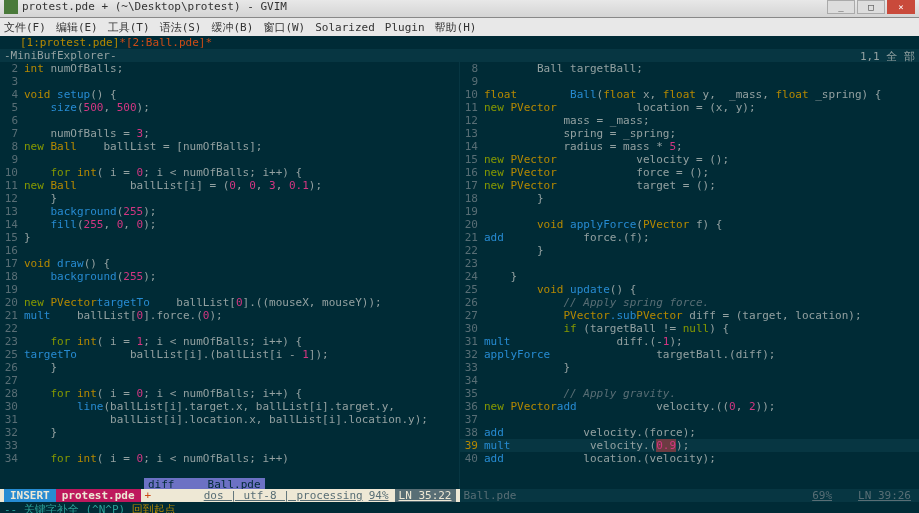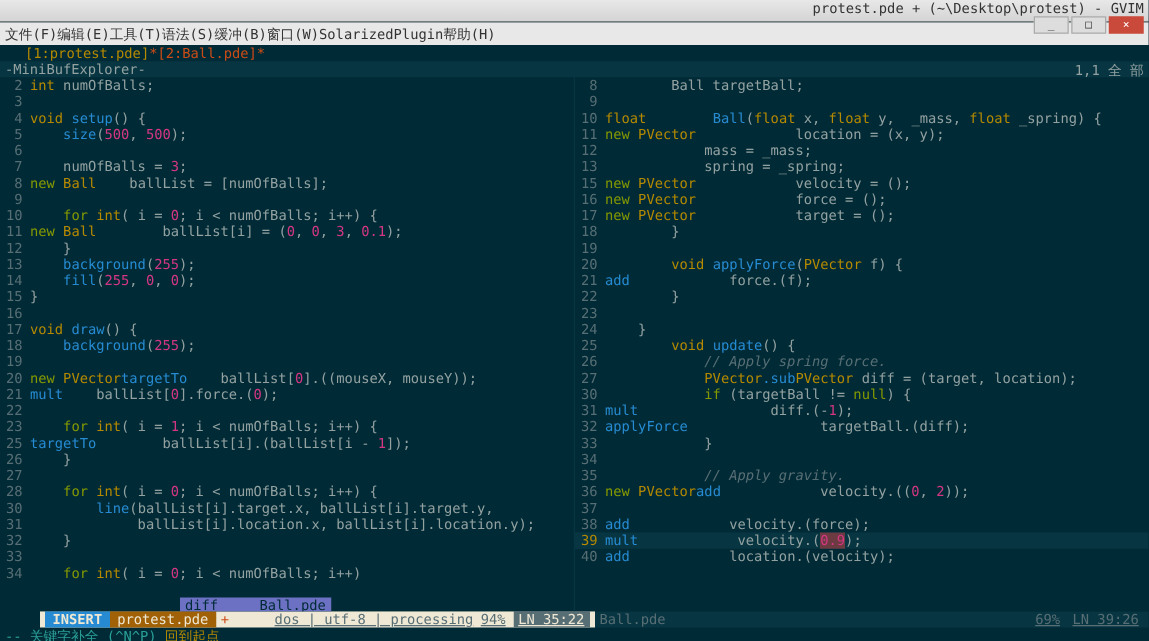--- a/index.html
+++ b/index.html
@@ -1,24 +1,24 @@
 <!DOCTYPE html>
 <html><head>
 <meta charset="utf-8">
 <style>
 * { margin:0; padding:0; box-sizing:border-box; }
 body { font-family:Consolas,monospace; font-size:11px; background:#002b36; color:#839496; width:919px; height:513px; overflow:hidden; }
-.titlebar { background:linear-gradient(#e8e8e8,#d4d4d4); height:18px; display:flex; align-items:flex-end; padding:0 4px; border-bottom:1px solid #888;flex-direction:column; }
+.titlebar { background:linear-gradient(#e8e8e8,#d4d4d4); height:18px; display:flex; align-items:flex-start; padding:0 4px; border-bottom:1px solid #888; }
 .titlebar .icon { width:14px; height:14px; background:#4a7a3a; margin-right:4px; }
 .titlebar .title { flex:1; color:#333; font-size:11px; }
 .winbtns { display:flex; gap:2px; }
 .winbtn { width:28px; height:14px; display:flex; align-items:center; justify-content:center; font-size:9px; }
 .winbtn.min,.winbtn.max { background:#ddd; border:1px solid #aaa; color:#333; }
 .winbtn.close { background:#c94a3b; color:#fff; }
-.menubar { background:#e8e8e8; height:18px; display:flex; align-items:center; padding:0 4px; gap:0; color:#333; font-size:11px; }
+.menubar { background:#e8e8e8; height:18px; display:flex; align-items:center; padding:0 4px; gap:10px; color:#333; font-size:11px; }
 .buffers { color:#b58900; padding-left:20px; height:13px; font-size:11px; }
 .buffers .buf2 { color:#cb4b16; }
 .mbe { background:#073642; color:#93a1a1; padding:0 4px; height:13px; display:flex; }
 .mbe .right { margin-left:auto; }
 .panes { display:flex; height:427px; }
 .pane { flex:1; overflow:hidden; position:relative; background:#002b36; }
 .pane.left { border-right:1px solid #073642; }
 .gutter { color:#586e75; display:inline-block; width:24px; text-align:right; padding-right:6px; }
 .ln { white-space:pre; height:13px; line-height:13px; }
 .cur .gutter { background:#073642; color:#b58900; }
@@ -26,26 +26,26 @@
 .kw { color:#859900; }
 .ty { color:#b58900; }
 .fn { color:#268bd2; }
 .nu { color:#d33682; }
 .va { color:#93a1a1; }
 .cm { color:#586e75; font-style:italic; }
 .completion { position:absolute; background:#d33682; color:#002b36; font-size:11px; }
 .completion .row { padding:0 4px; white-space:pre; }
 .completion .row.sel { background:#6c71c4; color:#002b36; }
 .statusbar { background:#eee8d5; color:#586e75; height:13px; display:flex; align-items:center; padding:0 4px; font-size:11px; }
-.statusbar.right { background:#073642; color:#586e75; }
+.statusbar.right { background:#073642; color:#586e75;gap:16px; }
 .sb-mode { background:#268bd2; color:#eee8d5; padding:0 6px; font-weight:bold; }
-.sb-file { background:#a16207; color:#eee8d5; padding:0 6px; font-weight:normal; }
+.sb-file { background:#be185d; color:#eee8d5; padding:0 6px; font-weight:bold; }
 .sb-mid { flex:1; }
 .sb-r { margin-left:6px;text-decoration:underline; }
-.statusrow { display:flex;padding-left:32px; }
+.statusrow { display:flex; }
 .statusrow>div { flex:1; }
 .insert { color:#2aa198; padding:0 4px; font-size:11px; }
 .hl { color:#b58900; }
 .hlnu { background:#6c3b42; color:#d33682; }
 </style>
 </head>
 <body>
 
 <div class="titlebar">
   <div class="icon"></div>
@@ -114,20 +114,21 @@
         <div class="row sel">diff     Ball.pde</div>
       </div>
     </div>
   <div class="pane" id="pane-right">
       <div class="ln"><span class="gutter">8</span><span class="va">        Ball targetBall;</span></div>
       <div class="ln"><span class="gutter">9</span></div>
       <div class="ln"><span class="gutter">10</span><span class="ty">float</span><span class="fn">        Ball</span><span class="va">(</span><span class="ty">float</span><span class="va"> x, </span><span class="ty">float</span><span class="va"> y, </span><span class="va"> _mass, </span><span class="ty">float</span><span class="va"> _spring) {</span></div>
       <div class="ln"><span class="gutter">11</span><span class="kw">new</span><span class="ty"> PVector</span><span class="va">            location = </span><span class="va">(x, y);</span></div>
       <div class="ln"><span class="gutter">12</span><span class="va">            mass = _mass;</span></div>
       <div class="ln"><span class="gutter">13</span><span class="va">            spring = _spring;</span></div>
+      <div class="ln"><span class="gutter">14</span><span class="va">            radius = mass * <span class="nu">5</span>;</span></div>
       <div class="ln"><span class="gutter">15</span><span class="kw">new</span><span class="ty"> PVector</span><span class="va">            velocity = </span><span class="va">();</span></div>
       <div class="ln"><span class="gutter">16</span><span class="kw">new</span><span class="ty"> PVector</span><span class="va">            force = </span><span class="va">();</span></div>
       <div class="ln"><span class="gutter">17</span><span class="kw">new</span><span class="ty"> PVector</span><span class="va">            target = </span><span class="va">();</span></div>
       <div class="ln"><span class="gutter">18</span><span class="va">        }</span></div>
       <div class="ln"><span class="gutter">19</span></div>
       <div class="ln"><span class="gutter">20</span><span class="ty">        void</span><span class="fn"> applyForce</span><span class="va">(</span><span class="ty">PVector</span><span class="va"> f) {</span></div>
       <div class="ln"><span class="gutter">21</span><span class="fn">add</span><span class="va">            force.</span><span class="va">(f);</span></div>
       <div class="ln"><span class="gutter">22</span><span class="va">        }</span></div>
       <div class="ln"><span class="gutter">23</span></div>
       <div class="ln"><span class="gutter">24</span><span class="va">    }</span></div>

